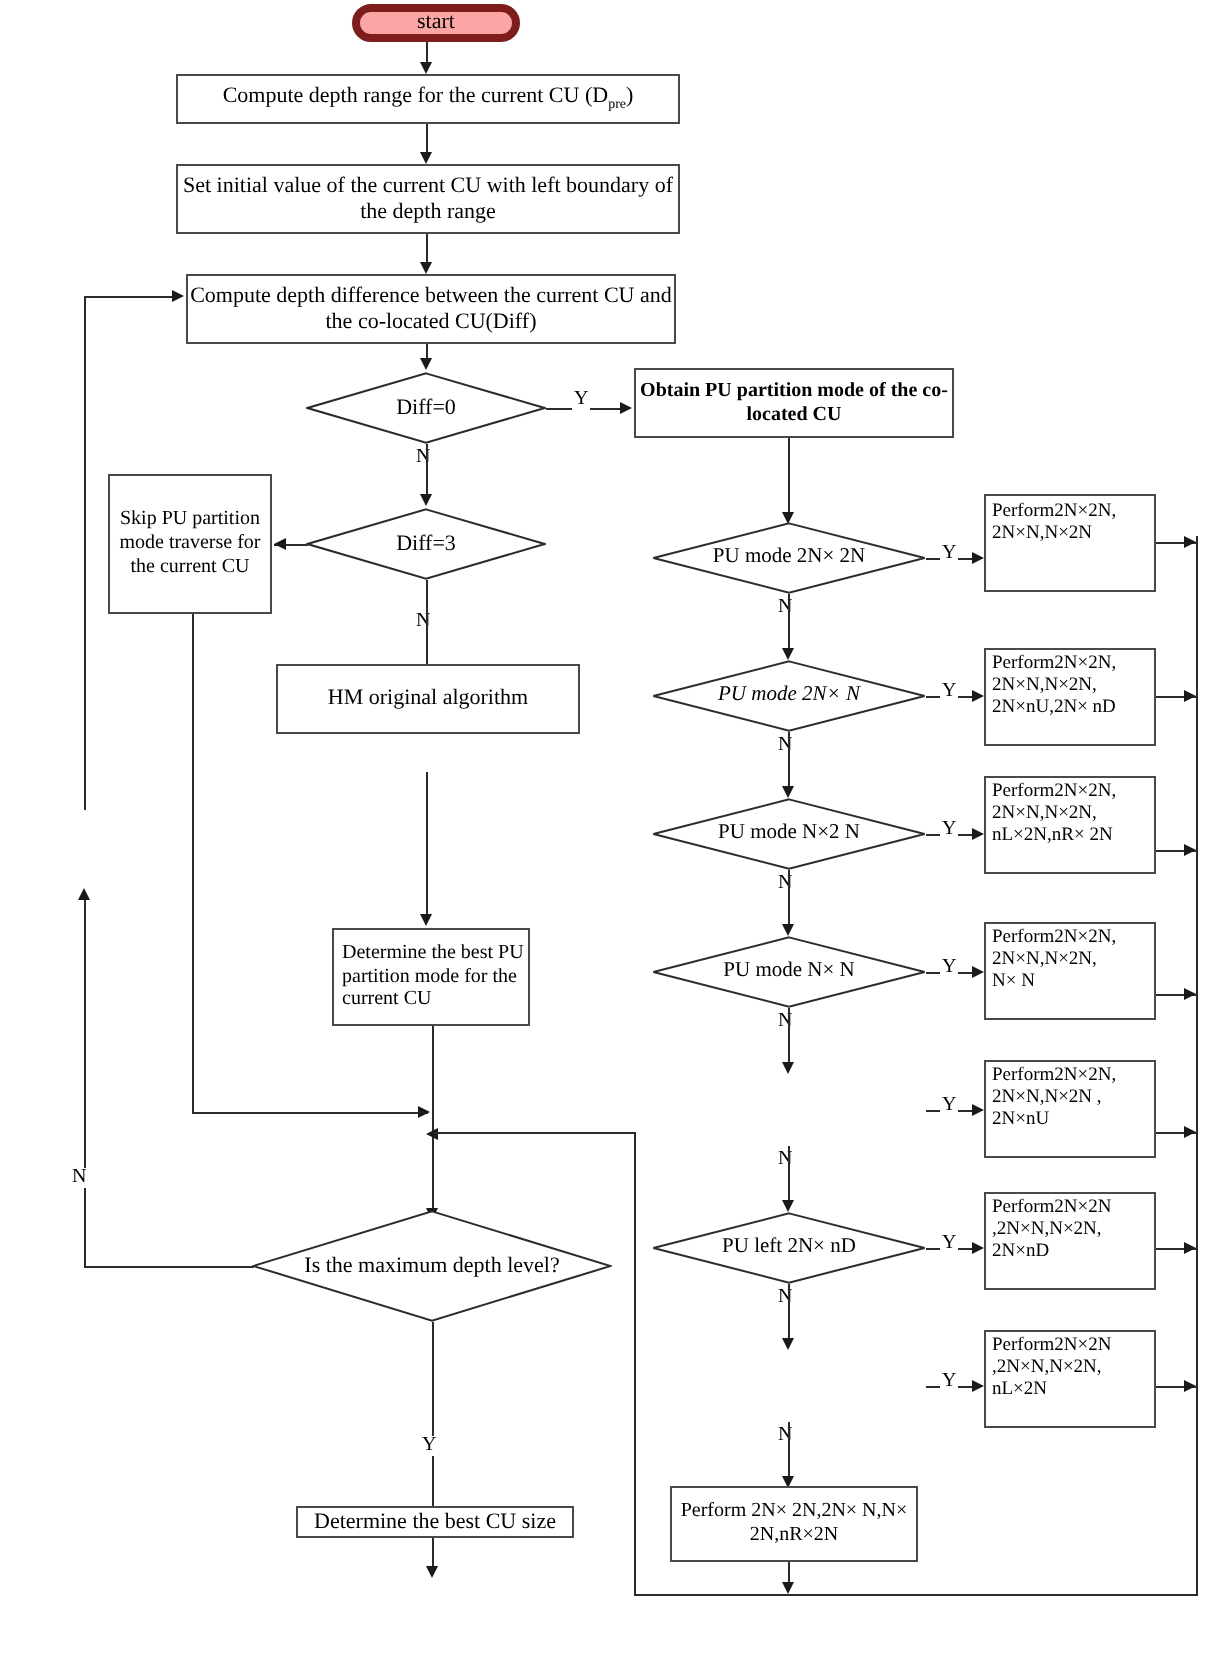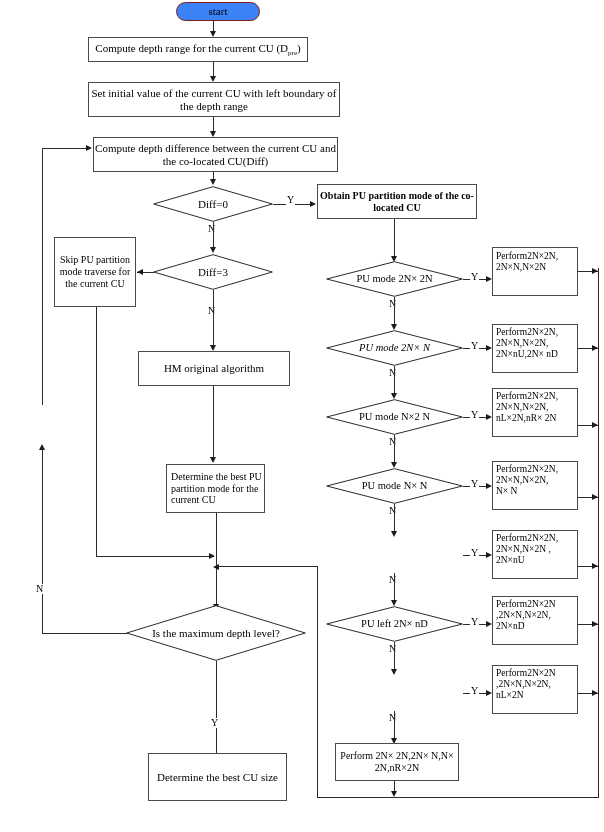--- a/index.html
+++ b/index.html
@@ -25,23 +25,23 @@
     text-align:center;
     line-height:1.18;
     color:#000;
   }
   .proc{
     border:1px solid #4a4a4a;
     background:#fff;
   }
   .proc.heavy{border:1.4px solid #1a1a1a;}
   .term{
-    border:1px solid #7f1d1d;
+    border:4px solid #7f1d1d;
     border-radius:60px;
-    background:#3b82f6;
+    background:#fca5a5;
   }
   .lbl-left{justify-content:flex-start;text-align:left;padding-left:3px;}
   .fs11{font-size:11px;}
   .fs105{font-size:10.5px;}
   .fs10{font-size:10px;}
   .fs95{font-size:9.5px;}
   .fs9{font-size:9px;}
 
   
   .dia{
@@ -88,21 +88,21 @@
 <body>
 
 <div id="canvas">
 
   <div class="node term fs11" style="left:176px;top:2px;width:84px;height:19px;">
     <span>start</span>
   </div>
   <div class="ln lnv" style="left:213px;top:21px;height:11px;"></div>
   <div class="arr arr-d" style="left:210px;top:31px;"></div>
 
-  <div class="node proc fs11" style="left:88px;top:37px;width:220px;height:25px;">
+  <div class="node proc fs11" style="left:88px;top:37px;width:252px;height:25px;">
     <span>
       <span>Compute depth range for the current CU (D</span><span class="sub">pre</span><span>)</span>
     </span>
   </div>
 
   <div class="ln lnv" style="left:213px;top:62px;height:15px;"></div>
   <div class="arr arr-d" style="left:210px;top:76px;"></div>
 
   <div class="node proc fs11" style="left:88px;top:82px;width:252px;height:35px;">
     <span>Set initial value of the current CU with left boundary of the depth range</span>
@@ -146,21 +146,21 @@
   <div class="arr arr-l" style="left:137px;top:269px;"></div>
 
   <div class="node proc fs10" style="left:54px;top:237px;width:82px;height:70px;">
     <span>Skip PU partition mode traverse for the current CU</span>
   </div>
 
   <div class="elabel" style="left:207px;top:306px;">N</div>
   <div class="ln lnv" style="left:213px;top:290px;height:56px;"></div>
   <div class="arr arr-d" style="left:210px;top:345px;"></div>
 
-  <div class="node proc fs11" style="left:138px;top:351px;width:152px;height:35px;">
+  <div class="node proc fs11" style="left:138px;top:332px;width:152px;height:35px;">
     <span>HM original algorithm</span>
   </div>
 
   <div class="ln lnv" style="left:213px;top:386px;height:72px;"></div>
   <div class="arr arr-d" style="left:210px;top:457px;"></div>
 
   <div class="node proc fs10 lbl-left" style="left:166px;top:464px;width:99px;height:49px;padding-left:4px;">
     <span>Determine the best PU partition mode for the current CU</span>
   </div>
 
@@ -189,21 +189,21 @@
 
 
   <div class="ln lnv" style="left:42px;top:148px;height:257px;"></div>
   <div class="ln lnh" style="left:42px;top:148px;width:45px;"></div>
   <div class="arr arr-r" style="left:86px;top:145px;"></div>
 
   <div class="ln lnv" style="left:216px;top:661px;height:123px;"></div>
   <div class="elabel" style="left:210px;top:718px;">Y</div>
   <div class="arr arr-d" style="left:213px;top:783px;"></div>
 
-  <div class="node proc fs11" style="left:148px;top:753px;width:139px;height:48px;">
+  <div class="node proc fs11" style="left:148px;top:753px;width:139px;height:16px;">
     <span>Determine the best CU size</span>
   </div>
 
   <div class="node proc fs10" style="left:317px;top:184px;width:160px;height:35px;font-weight:bold;">
     <span>Obtain PU partition mode of the co-located CU</span>
   </div>
 
   <div class="ln lnv" style="left:394px;top:219px;height:38px;"></div>
   <div class="arr arr-d" style="left:391px;top:256px;"></div>
 

